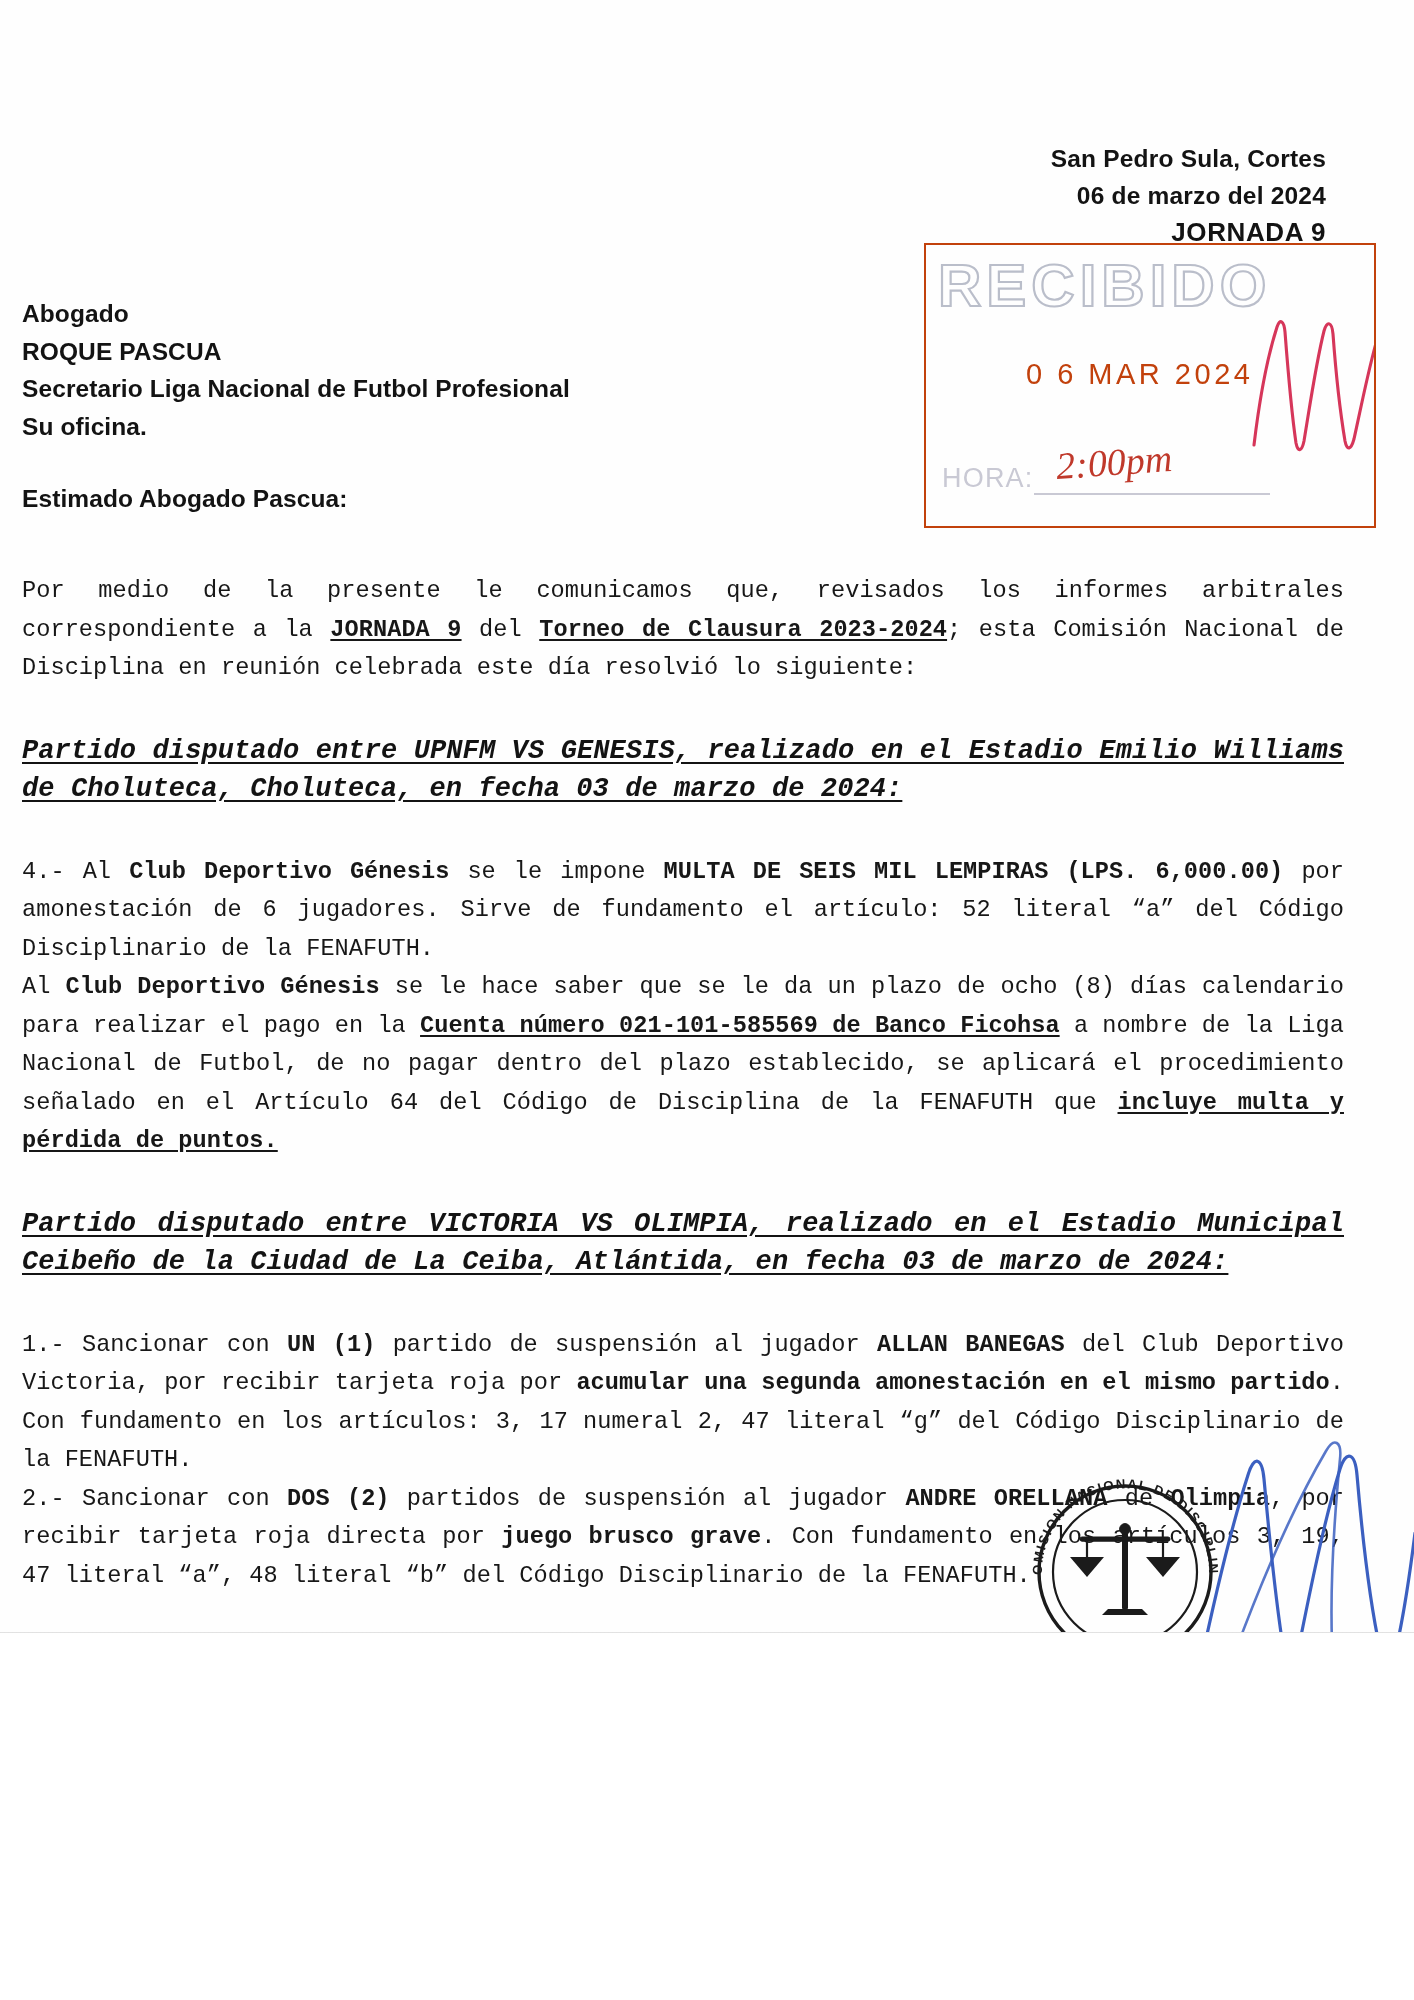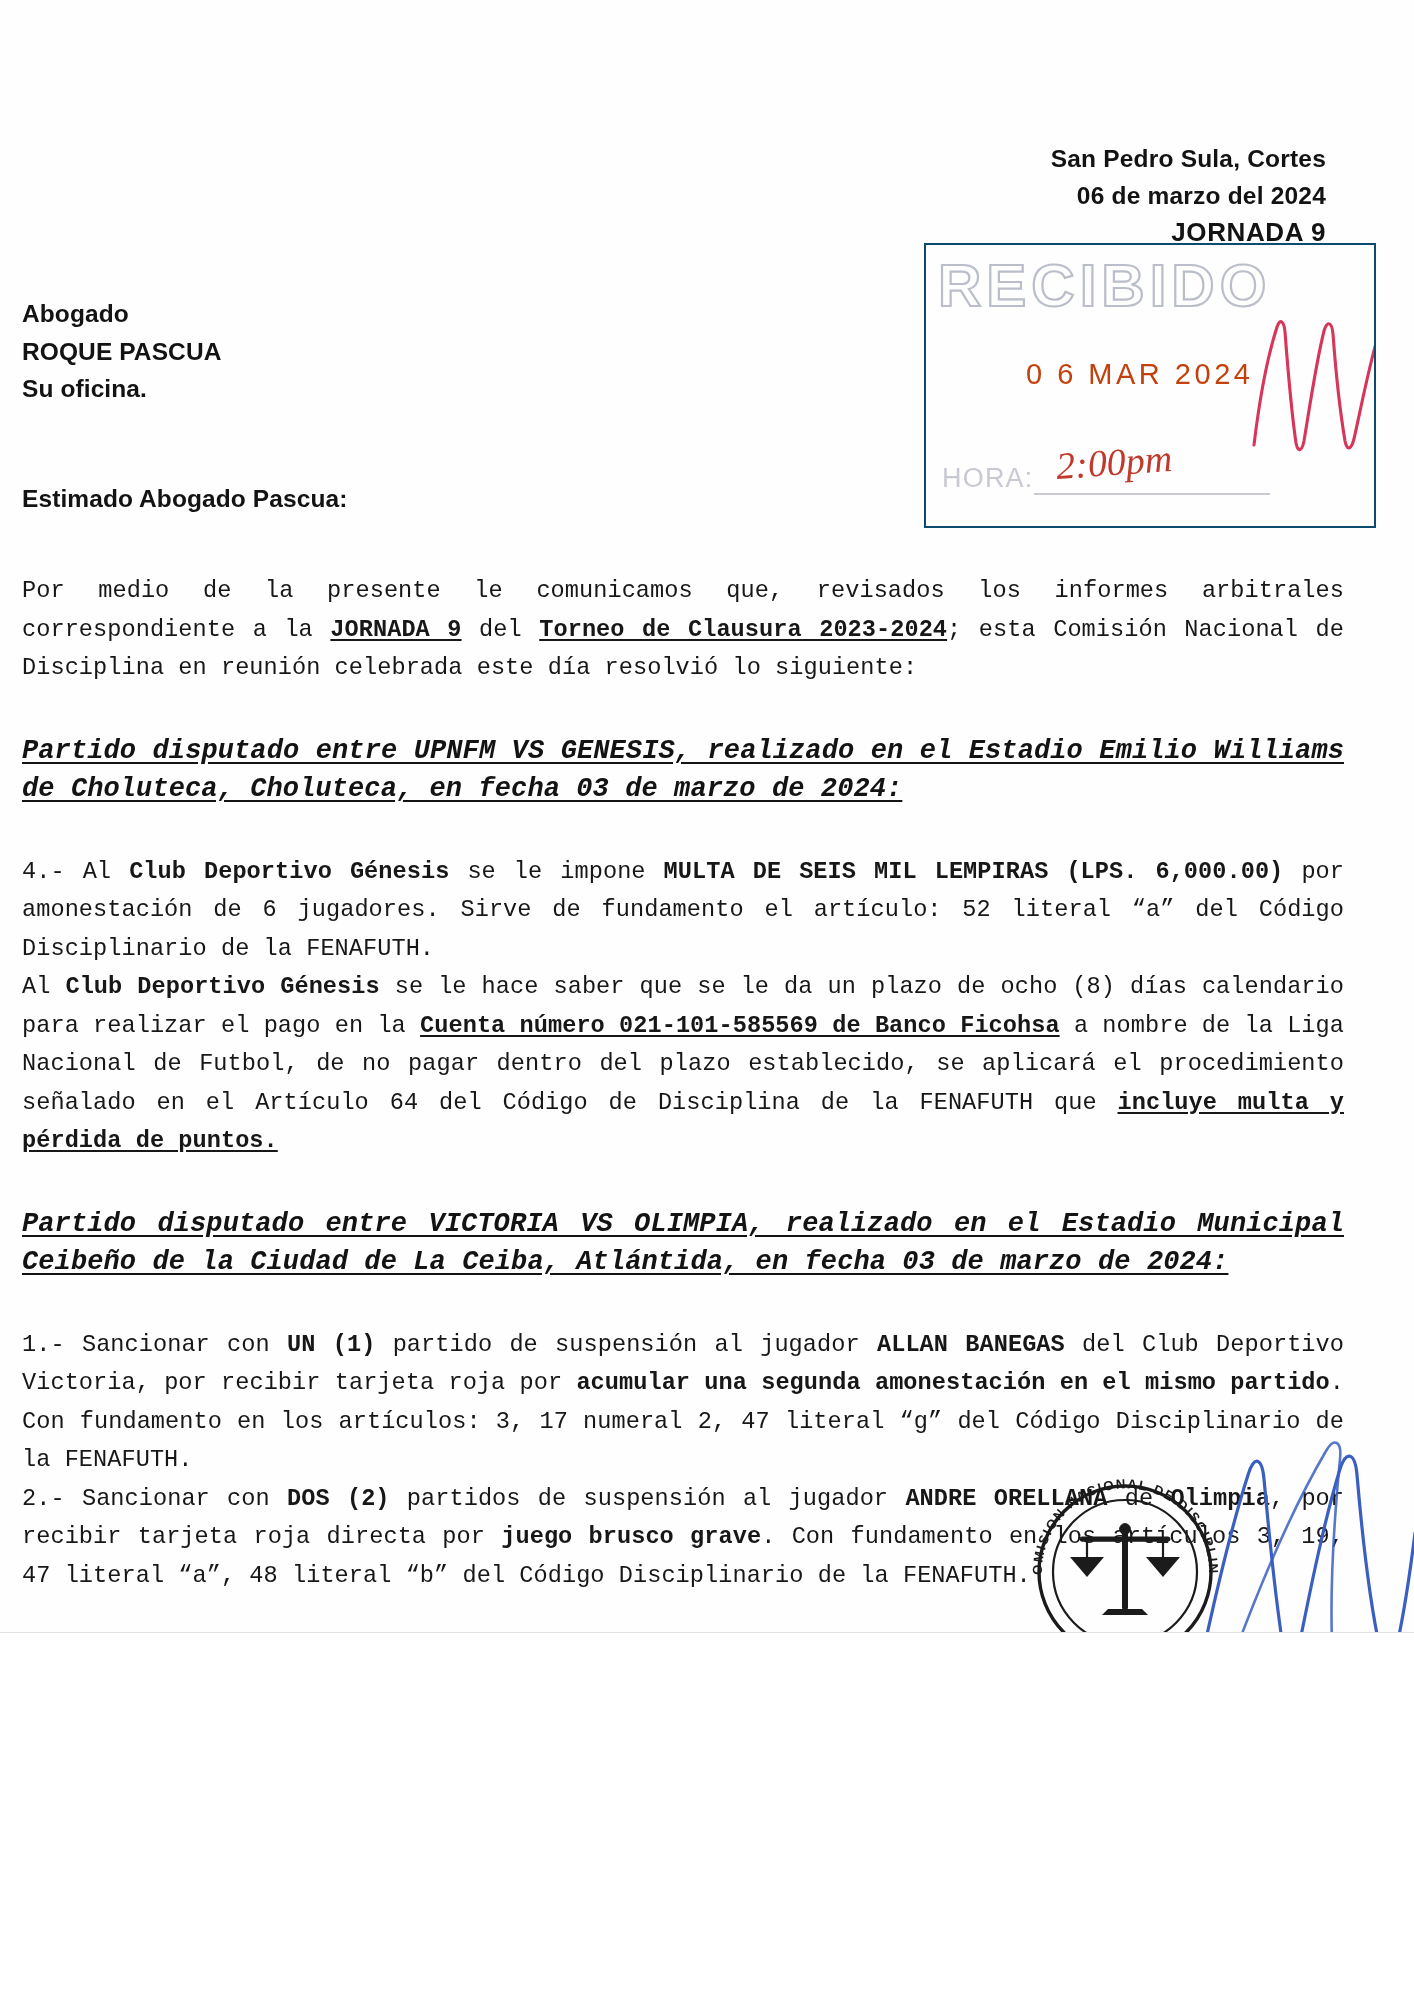--- a/index.html
+++ b/index.html
@@ -78,21 +78,21 @@
     text-underline-offset:4px;
     text-align:justify;
     letter-spacing:0.1px;
   }
 
   
   .stamp {
     position:absolute;
     left:924px; top:243px;
     width:452px; height:285px;
-    border:2px solid #0c4a6e;
+    border:2px solid #c2410c;
     background:transparent;
     overflow:hidden;
   }
   .stamp-inner { position:relative; width:100%; height:100%; }
   .stamp-title {
     position:absolute; left:12px; top:6px;
     font-size:60px;
     font-weight:bold;
     letter-spacing:5px;
     color:transparent;
@@ -181,20 +181,21 @@
         </svg>
         <div class="stamp-line3">HORA:</div>
         <div class="stamp-rule"></div>
         <div class="stamp-hora">2:00pm</div>
       </div>
     </div>
 
     <div class="addressee">
       <div>Abogado</div>
       <div>ROQUE PASCUA</div>
+      <div>Secretario Liga Nacional de Futbol Profesional</div>
       <div>Su oficina.</div>
     </div>
 
     <div class="greeting">Estimado Abogado Pascua:</div>
 
     <div class="body-wrap">
 
       <p class="para"><span>Por medio de la presente le comunicamos que, revisados los informes arbitrales correspondiente a la </span><span class="bu">JORNADA 9</span><span> del </span><span class="bu">Torneo de Clausura 2023-2024</span><span>; esta Comisión Nacional de Disciplina en reunión celebrada este día resolvió lo siguiente:</span></p>
 
       <div class="gap-l"></div>

